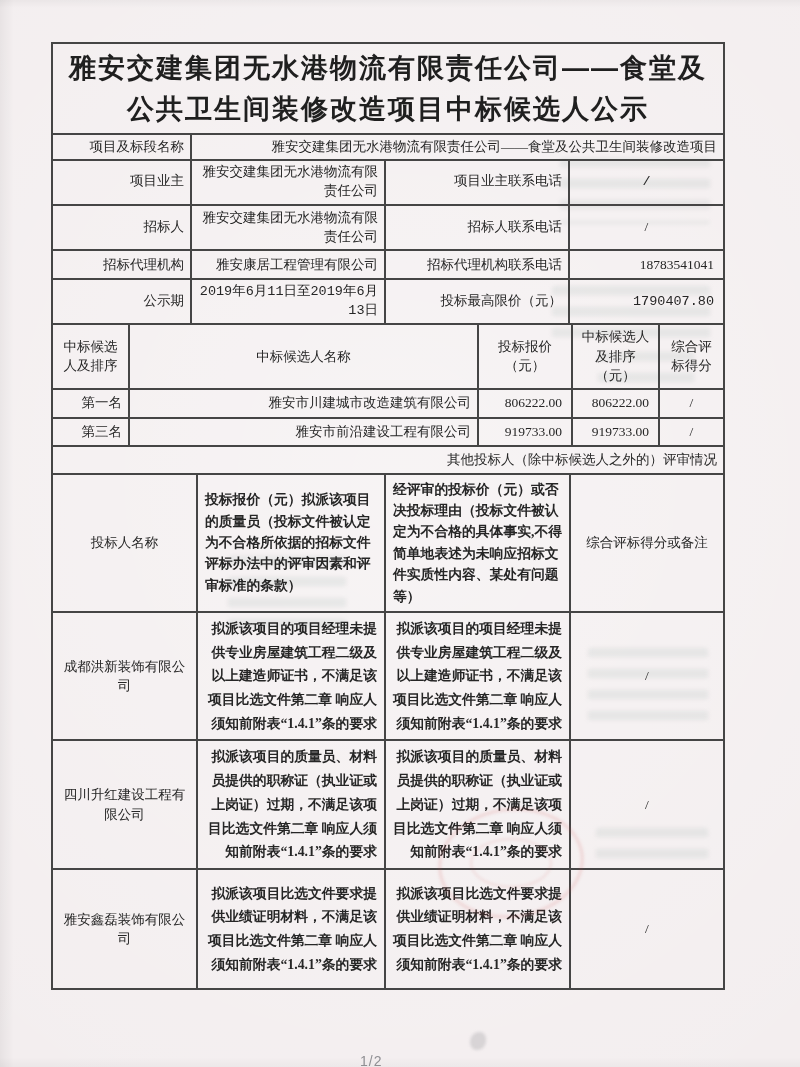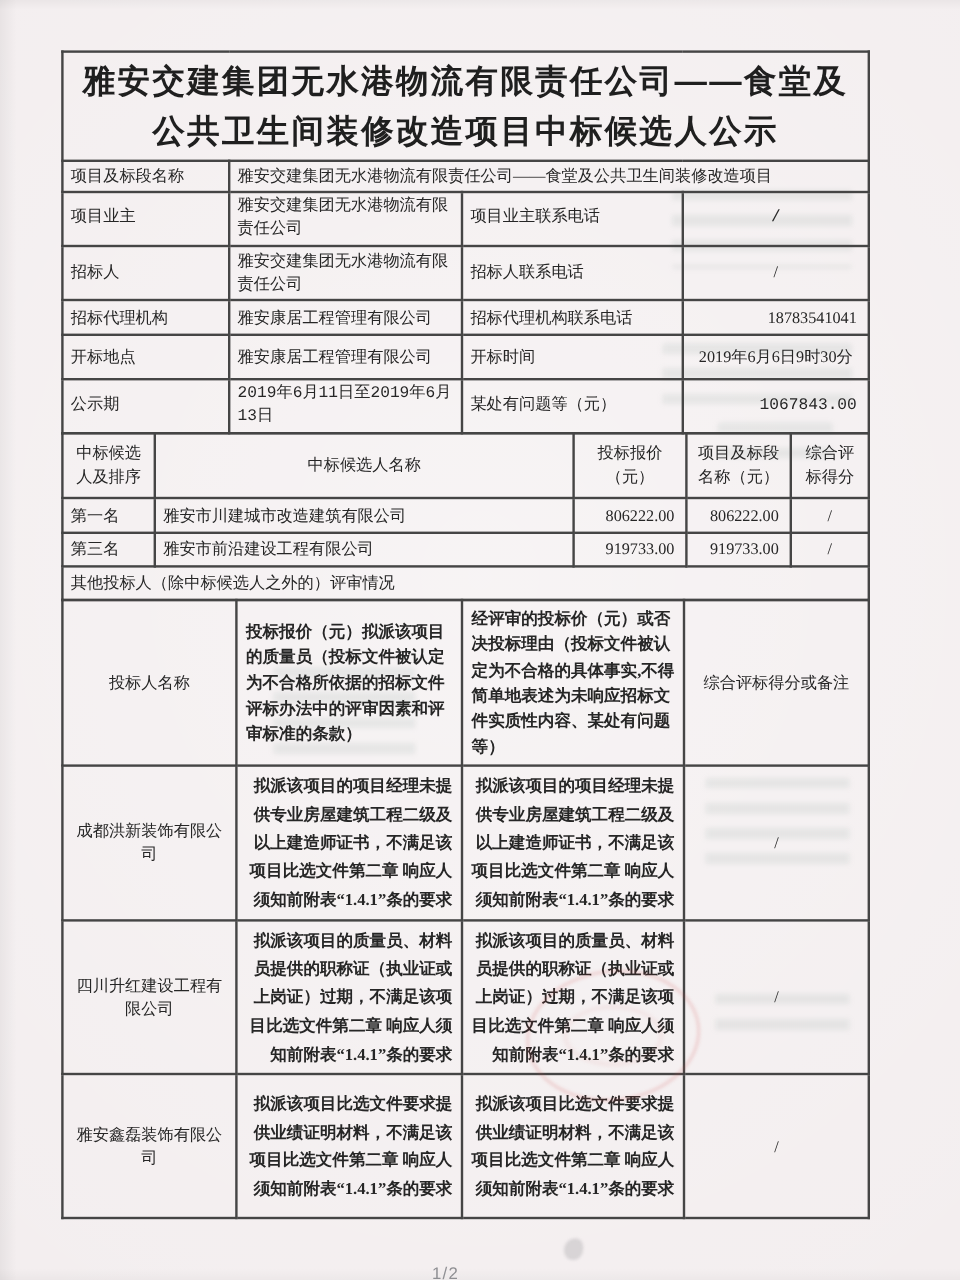--- a/index.html
+++ b/index.html
@@ -19,21 +19,21 @@
   }
   .doc{position:absolute;left:51px;top:42px;width:672px;}
   table{border-collapse:collapse;table-layout:fixed;width:672px;background:transparent;}
   .t-b,.t-c{margin-top:-2px;}
   td{border:2px solid #454545;padding:2px 6px;font-size:13.5px;line-height:1.45;vertical-align:middle;overflow:hidden;}
   .title-cell{
     font-family:"Liberation Sans","DejaVu Sans",sans-serif;
     font-weight:700;font-size:27px;line-height:1.5;letter-spacing:2px;
     text-align:center;color:#1f1f1f;padding:4px 10px;
   }
-  .lbl{text-align:left;}
+  .lbl{text-align:right;}
   .ctr{text-align:center;}
   .num{text-align:right;padding-right:9px;border-radius:13px;}
   .bold6{font-weight:400;}
   .reason{font-weight:600;font-size:13.8px;line-height:1.72;padding:4px 7px;text-align:right;}
   .bighead{font-weight:600;font-size:13.8px;line-height:1.55;padding:4px 7px;text-align:left;}
   .h-title{height:83px;}
   .h-22{height:22px;} .h-43{height:43px;font-family:Liberation Mono, monospace;} .h-42{height:42px;margin-left:24px;}
   .h-29{height:29px;} .h-37{height:37px;}
   .h-54{height:54px;} .h-28{height:28px;}
   .h-128{height:128px;} .h-120{height:120px;}
@@ -110,49 +110,43 @@
         <td class="lbl">雅安交建集团无水港物流有限责任公司</td>
         <td class="lbl">招标人联系电话</td>
         <td class="ctr">/</td>
       </tr>
       <tr class="h-29">
         <td class="lbl">招标代理机构</td>
         <td class="lbl">雅安康居工程管理有限公司</td>
         <td class="lbl">招标代理机构联系电话</td>
         <td class="num">18783541041</td>
       </tr>
-      <tr class="h-37">
-        <td class="lbl">开标地点</td>
-        <td class="lbl">雅安康居工程管理有限公司</td>
-        <td class="lbl">开标时间</td>
-        <td class="ctr">2019年6月6日9时30分</td>
-      </tr>
       <tr class="h-43">
         <td class="lbl">公示期</td>
         <td class="lbl">2019年6月11日至2019年6月13日</td>
-        <td class="lbl">某处有问题等（元）</td>
-        <td class="num">1067843.00</td>
+        <td class="lbl">投标最高限价（元）</td>
+        <td class="num">1790407.80</td>
       </tr>
     </tbody>
       </table>
 
     <table class="t-b">
       <colgroup>
           <col style="width:77px">
           <col style="width:349px">
           <col style="width:94px">
           <col style="width:87px">
           <col style="width:65px">
         </colgroup>
       <tbody>
           <tr class="h-54">
         <td class="ctr">中标候选人及排序</td>
         <td class="ctr">中标候选人名称</td>
         <td class="ctr">投标报价（元）</td>
-        <td class="ctr">项目及标段名称（元）</td>
+        <td class="ctr">中标候选人及排序（元）</td>
         <td class="ctr">综合评标得分</td>
       </tr>
       <tr class="h-29">
         <td class="lbl bold6">第一名</td>
         <td class="lbl bold6">雅安市川建城市改造建筑有限公司</td>
         <td class="num">806222.00</td>
         <td class="num">806222.00</td>
         <td class="ctr">/</td>
       </tr>
       <tr class="h-28">

